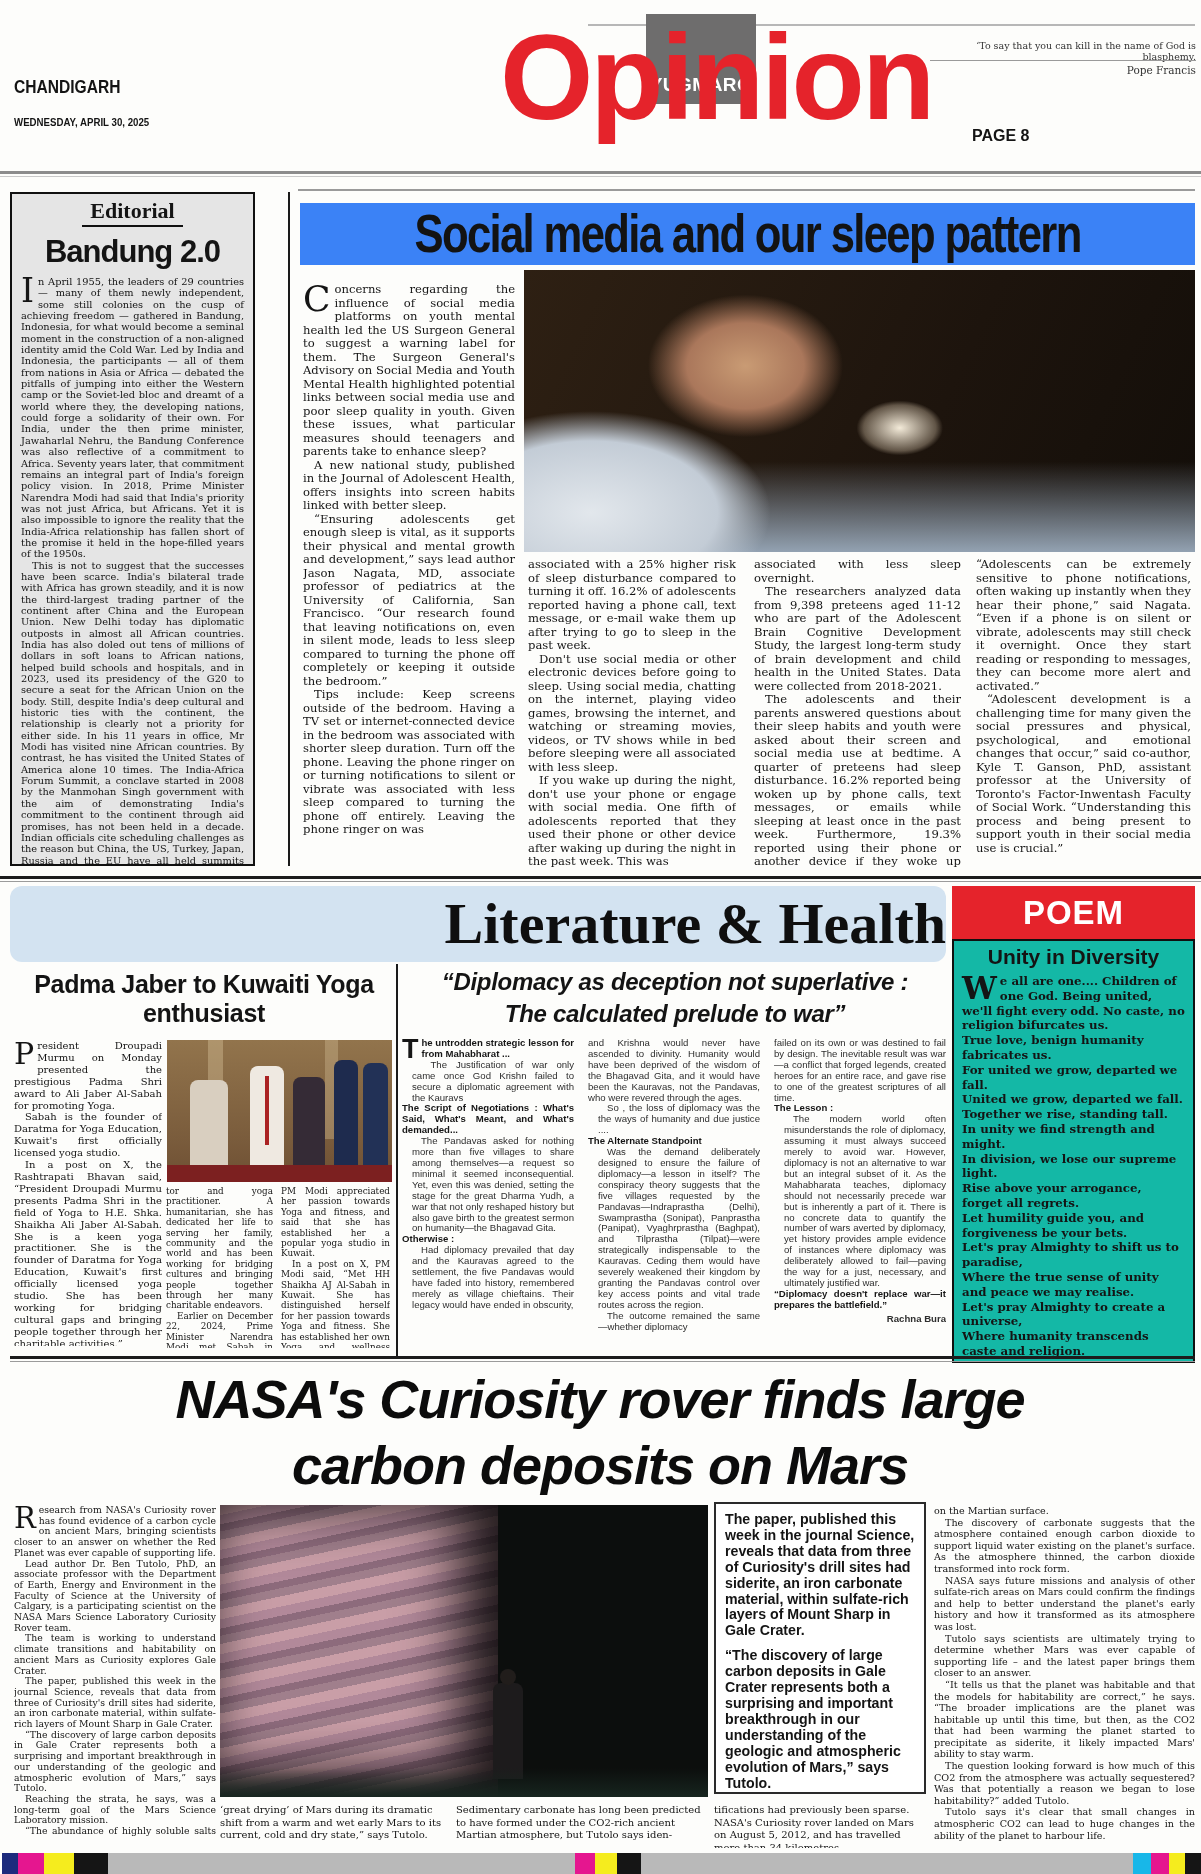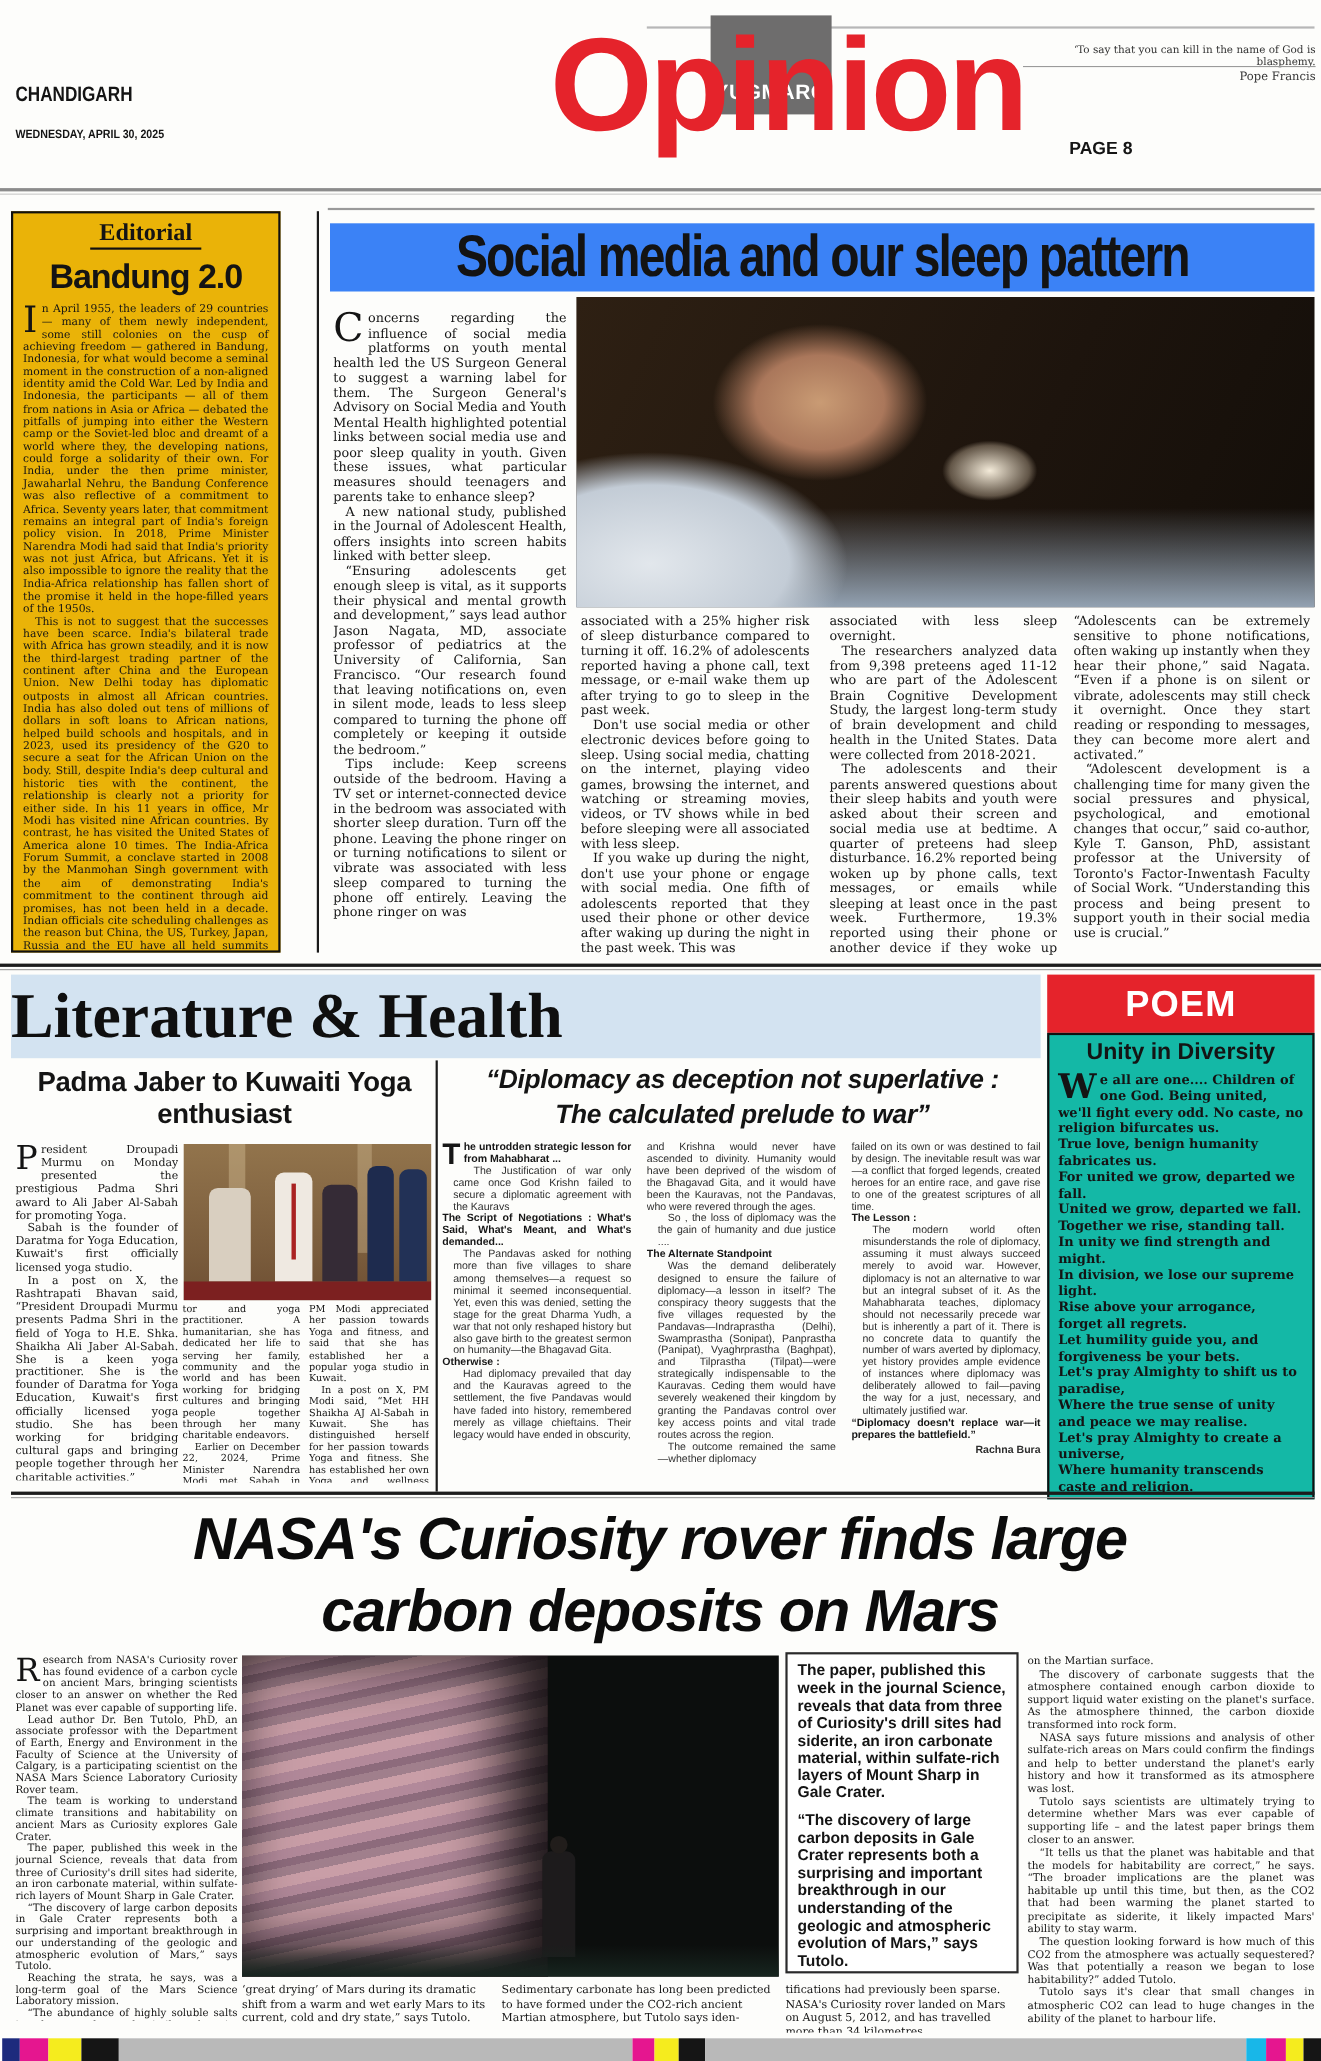--- a/index.html
+++ b/index.html
@@ -17,21 +17,21 @@
   #brandbox span{position:absolute;left:0;right:0;bottom:8px;text-align:center;color:#fff;font-weight:800;font-size:19px;letter-spacing:.5px;}
   #opinion{left:500px;top:18px;width:570px;z-index:2;color:#e5232b;font-weight:800;font-size:120px;line-height:118px;letter-spacing:-3px;}
   #page8{left:972px;top:127px;font-weight:700;font-size:16px;z-index:3;}
   #quote{left:930px;top:40px;width:266px;text-align:right;font-family:"DejaVu Serif",serif;font-size:9.5px;color:#333;}
   #quote-rule{left:930px;top:60px;width:266px;height:1px;background:#9a9a9a;}
   #quote-author{left:930px;top:64px;width:266px;text-align:right;font-family:"DejaVu Serif",serif;font-size:10.5px;color:#333;}
   #rule-a1{left:0;top:171px;width:1201px;height:3px;background:#8c8c8c;}
   #rule-a2{left:0;top:176px;width:1201px;height:1px;background:#c9c9c9;}
   #rule-soc-top{left:298px;top:189px;width:897px;height:2px;background:#9a9a9a;}
   
-  #edbox{left:10px;top:192px;width:245px;height:674px;border:2.5px solid #101010;background:#eab308;box-sizing:border-box;padding:4px 9px;overflow:hidden;}
+  #edbox{left:10px;top:192px;width:245px;height:674px;border:2.5px solid #101010;background:#e5e5e5;box-sizing:border-box;padding:4px 9px;overflow:hidden;}
   #ed-kicker-wrap{text-align:center;}
   #ed-kicker{display:inline-block;font-family:"Liberation Serif",serif;font-weight:700;font-size:22px;border-bottom:2px solid #101010;padding:0 8px 1px;}
   #ed-title{text-align:center;font-weight:800;font-size:31px;letter-spacing:-1px;margin:7px 0 6px;}
   #ed-body{font-size:9.8px;line-height:11.35px;}
   #ed-body p:first-child::first-letter{float:left;font-size:33px;line-height:26px;padding:2px 4px 0 0;}
   #vrule-ed{left:288px;top:192px;width:2px;height:674px;background:#1a1a1a;}
   
   #soc-band{left:300px;top:203px;width:895px;height:62px;background:#3b82f6;text-align:center;overflow:hidden;}
   #soc-band span{display:inline-block;font-weight:900;font-size:52px;line-height:60px;letter-spacing:-2px;transform:scale(.84,1.03);white-space:nowrap;color:#131313;}
   .soccol{font-size:11.6px;line-height:13.5px;overflow:hidden;}
@@ -42,21 +42,21 @@
      radial-gradient(130px 95px at 33% 34%, #c99b74 0%, #aa775b 45%, rgba(90,55,35,0) 75%),
      radial-gradient(230px 130px at 10% 86%, #e2e7ec 0%, #c3ccd6 55%, rgba(0,0,0,0) 78%),
      linear-gradient(to top, #93a2b2 0%, rgba(90,80,70,0) 32%),
      linear-gradient(115deg, #2e2013, #1d140d 60%, #130e09);}
   #soc-c2{left:528px;top:558px;width:208px;height:312px;}
   #soc-c3{left:754px;top:558px;width:207px;height:312px;}
   #soc-c4{left:976px;top:558px;width:215px;height:312px;}
   #rule-b1{left:0;top:876px;width:1201px;height:2.5px;background:#1c1c1c;}
   #rule-b2{left:0;top:881px;width:1201px;height:1px;background:#9b9b9b;}
   
-  #lit-band{left:10px;top:886px;width:936px;height:76px;background:#d3e3f1;text-align:left;}
+  #lit-band{left:10px;top:886px;width:936px;height:76px;background:#d3e3f1;text-align:right;border-radius:12px;}
   #lit-band span{font-family:"Liberation Serif",serif;font-weight:700;font-size:58px;line-height:76px;color:#0f0f0f;}
   #poem-red{left:952px;top:886px;width:243px;height:53px;background:#e5232b;text-align:center;}
   #poem-red span{color:#fff;font-weight:800;font-size:33px;line-height:53px;letter-spacing:1px;}
   #poem-box{left:952px;top:939px;width:243px;height:424px;border:2px solid #101010;background:#14b8a6;box-sizing:border-box;padding:4px 8px;overflow:hidden;}
   #poem-title{text-align:center;font-weight:800;font-size:21px;margin:0 0 5px;}
   #poem-box p{font-family:"DejaVu Serif",serif;font-weight:700;font-size:11.8px;line-height:14.8px;margin:0;}
   #poem-box p.pl0::first-letter{float:left;font-size:31px;line-height:25px;padding:2px 3px 0 0;}
   
   #pad-title{left:18px;top:970px;width:372px;text-align:center;font-weight:800;font-size:25px;line-height:29px;letter-spacing:-.3px;}
   #pad-photo{left:167px;top:1040px;width:225px;height:142px;background:linear-gradient(#92744c,#7a5c3c 70%,#6e4f33);overflow:hidden;}
@@ -245,21 +245,21 @@
   <div class="abs dipcol" id="dip-c1">
     <p class="dh first">The untrodden strategic lesson for from Mahabharat ...</p>
     <p class="ind">The Justification of war only came once God Krishn failed to secure a diplomatic agreement with the Kauravs</p>
     <p class="dh">The Script of Negotiations : What's Said, What's Meant, and What's demanded...</p>
     <p class="ind">The Pandavas asked for nothing more than five villages to share among themselves—a request so minimal it seemed inconsequential. Yet, even this was denied, setting the stage for the great Dharma Yudh, a war that not only reshaped history but also gave birth to the greatest sermon on humanity—the Bhagavad Gita.</p>
     <p class="dhc">Otherwise :</p>
     <p class="ind">Had diplomacy prevailed that day and the Kauravas agreed to the settlement, the five Pandavas would have faded into history, remembered merely as village chieftains. Their legacy would have ended in obscurity,</p>
   </div>
   <div class="abs dipcol" id="dip-c2">
     <p>and Krishna would never have ascended to divinity. Humanity would have been deprived of the wisdom of the Bhagavad Gita, and it would have been the Kauravas, not the Pandavas, who were revered through the ages.</p>
-    <p class="ind">So , the loss of diplomacy was the the gain of humanity and due justice ....</p>
+    <p class="ind">So , the loss of diplomacy was the the ways of humanity and due justice ....</p>
     <p class="dhc">The Alternate Standpoint</p>
     <p class="ind">Was the demand deliberately designed to ensure the failure of diplomacy—a lesson in itself? The conspiracy theory suggests that the five villages requested by the Pandavas—Indraprastha (Delhi), Swamprastha (Sonipat), Panprastha (Panipat), Vyaghrprastha (Baghpat), and Tilprastha (Tilpat)—were strategically indispensable to the Kauravas. Ceding them would have severely weakened their kingdom by granting the Pandavas control over key access points and vital trade routes across the region.</p>
     <p class="ind">The outcome remained the same —whether diplomacy</p>
   </div>
   <div class="abs dipcol" id="dip-c3">
     <p>failed on its own or was destined to fail by design. The inevitable result was war—a conflict that forged legends, created heroes for an entire race, and gave rise to one of the greatest scriptures of all time.</p>
     <p class="dhc">The Lesson :</p>
     <p class="ind">The modern world often misunderstands the role of diplomacy, assuming it must always succeed merely to avoid war. However, diplomacy is not an alternative to war but an integral subset of it. As the Mahabharata teaches, diplomacy should not necessarily precede war but is inherently a part of it. There is no concrete data to quantify the number of wars averted by diplomacy, yet history provides ample evidence of instances where diplomacy was deliberately allowed to fail—paving the way for a just, necessary, and ultimately justified war.</p>
     <p class="dh">“Diplomacy doesn't replace war—it prepares the battlefield.”</p>
     <p id="dip-auth">Rachna Bura</p>

